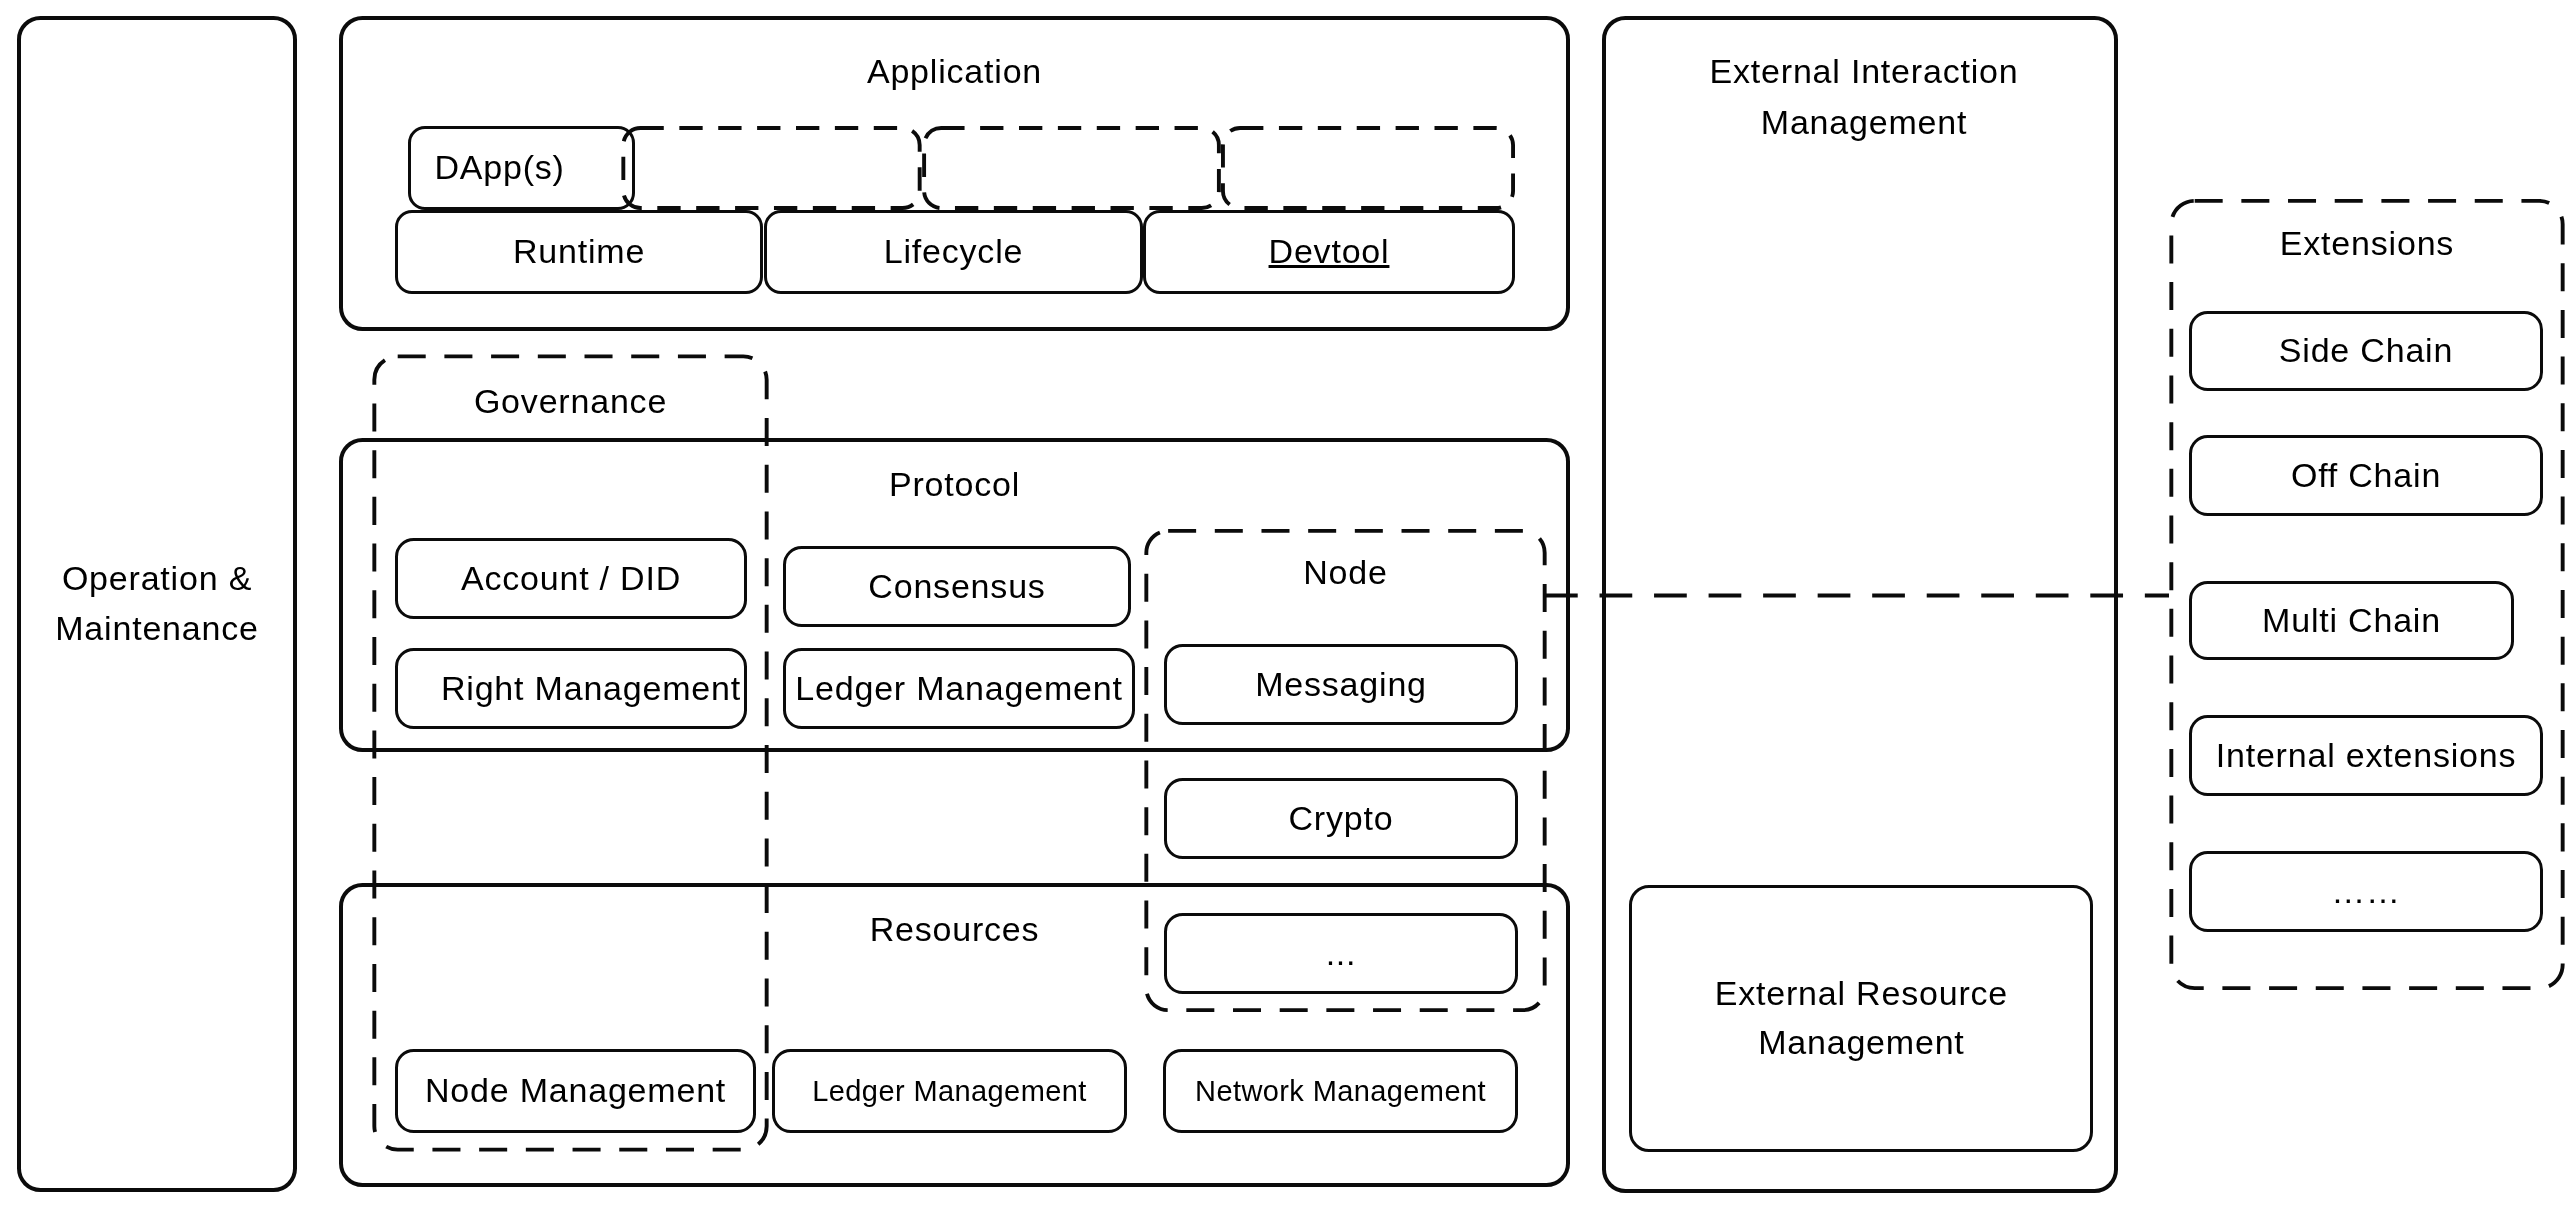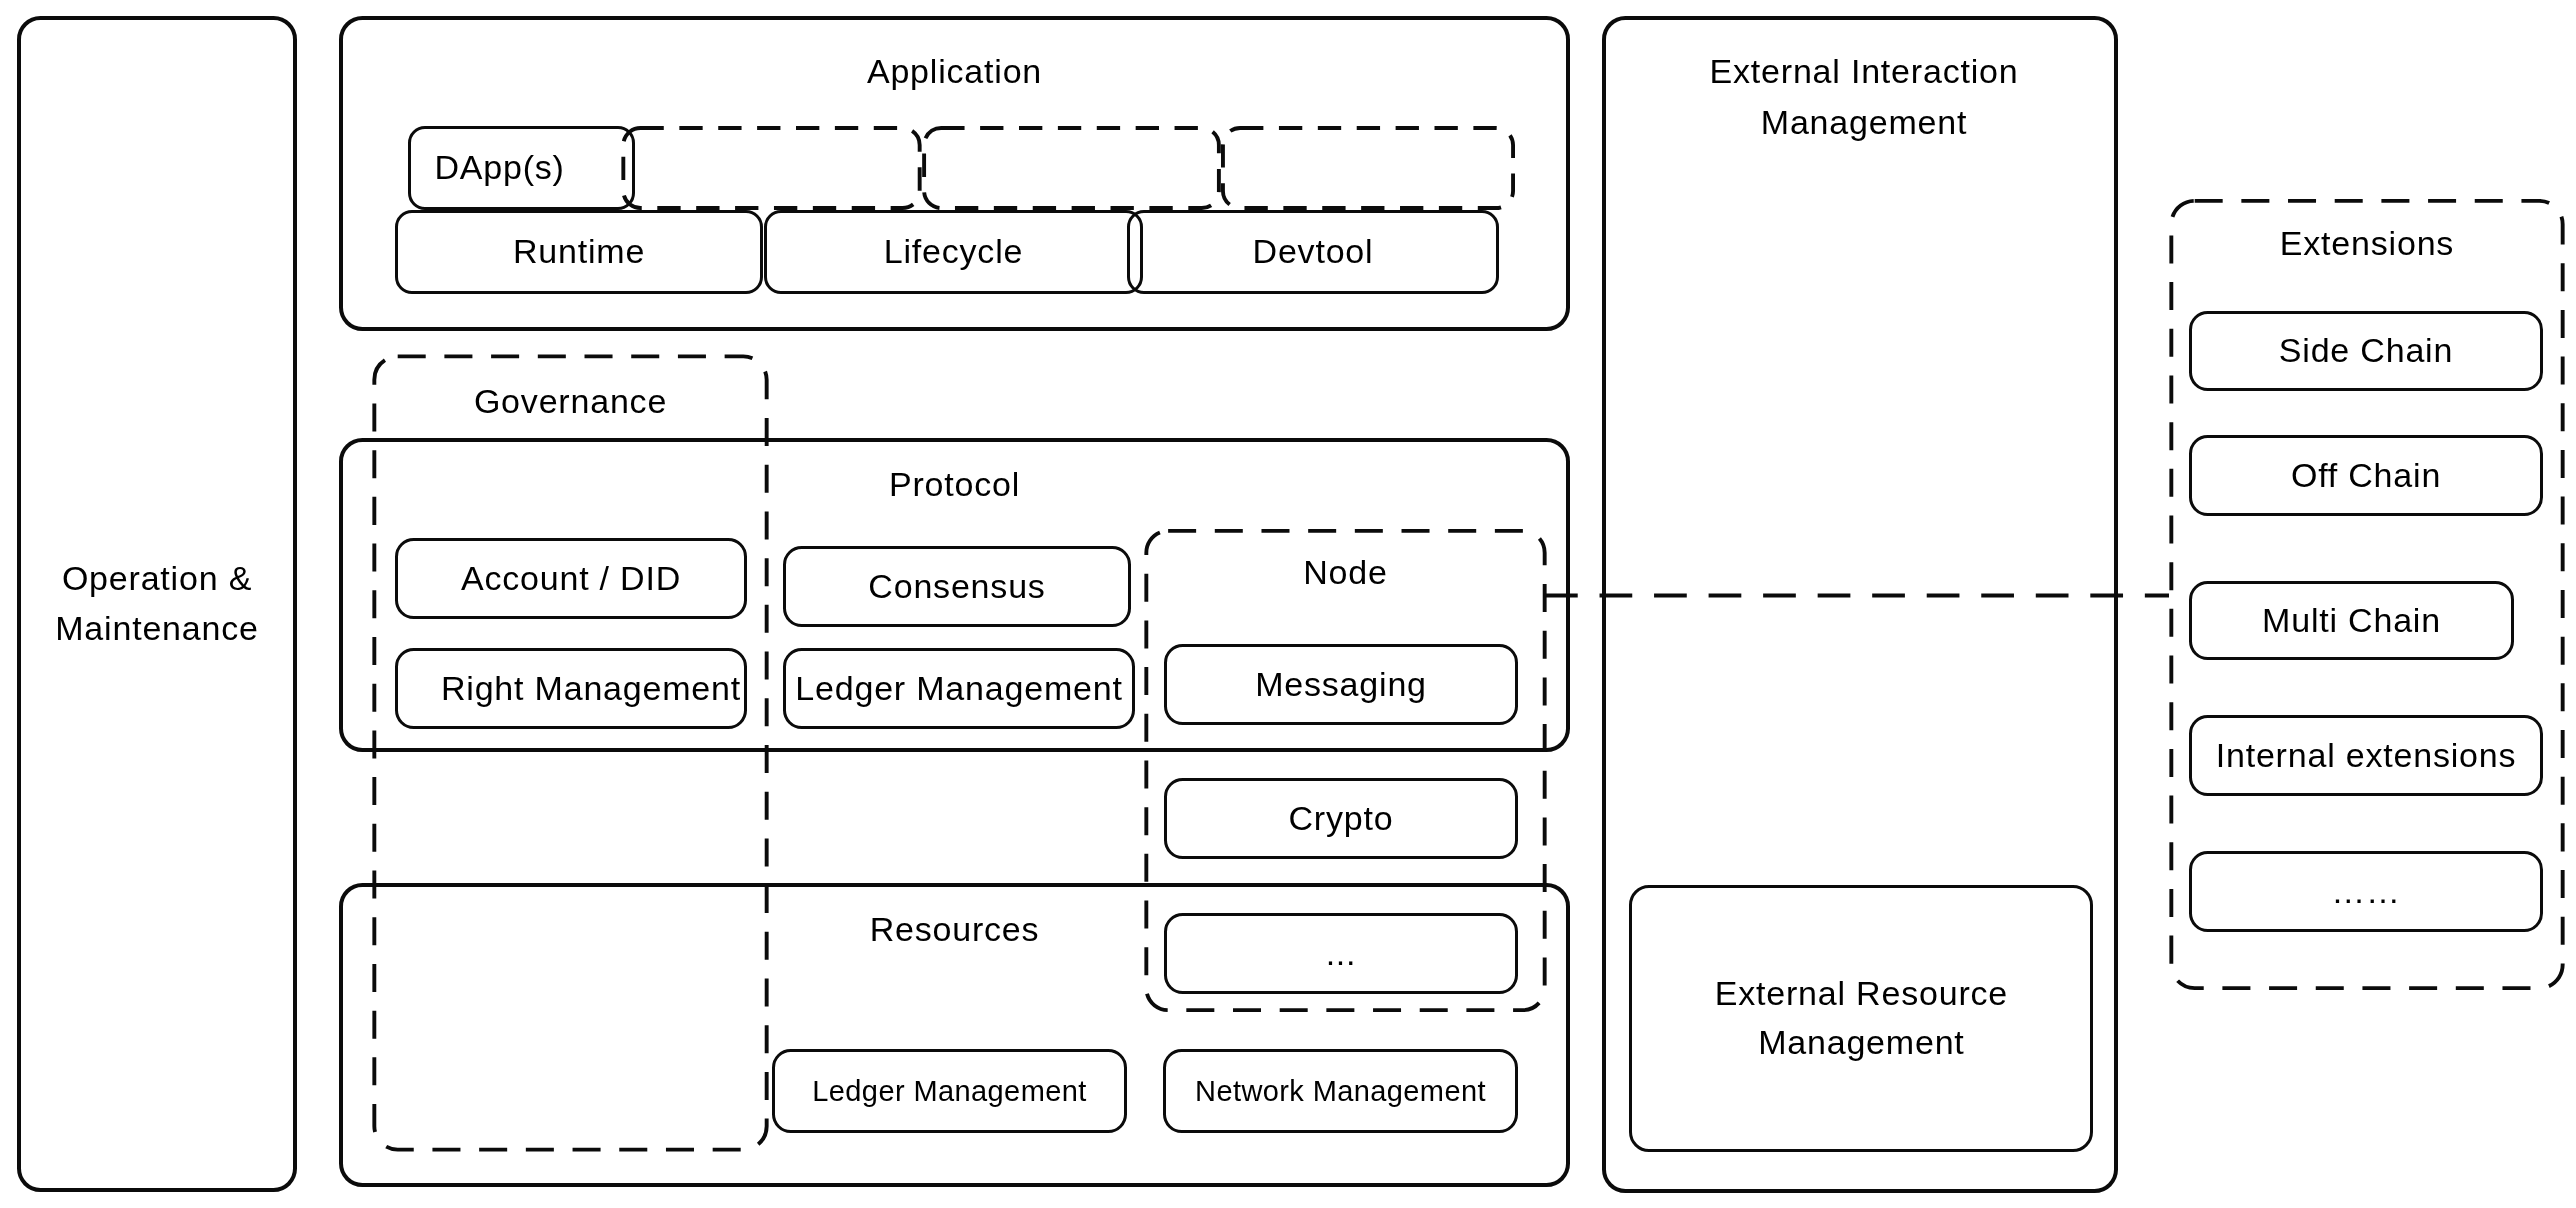--- a/index.html
+++ b/index.html
@@ -62,21 +62,21 @@
       </svg>
     </div>
     <div class="dash-wrap" style="left:878px;top:106px;width:294px;height:84px;">
       <svg class="dash" width="294" height="84" viewBox="0 0 378 108">
         <rect x="2.5" y="2.5" width="373" height="103" rx="22" fill="none" stroke="#0b0b0b" stroke-width="5" stroke-dasharray="30 20"></rect>
       </svg>
     </div>
 
     <div class="abs solid cell" style="left:52px;top:190px;width:368px;height:84px;border-radius:17px;">Runtime</div>
     <div class="abs solid cell" style="left:421px;top:190px;width:379px;height:84px;border-radius:17px;">Lifecycle</div>
-    <div class="abs solid cell" style="left:784px;top:190px;width:372px;height:84px;border-radius:17px;">Devtool</div>
+    <div class="abs solid cell" style="left:800px;top:190px;width:372px;height:84px;border-radius:17px;text-decoration:underline;">Devtool</div>
   </div>
 
   <div class="dash-wrap" style="left:372px;top:354px;width:397px;height:798px;">
     <svg class="dash" width="397" height="798" viewBox="0 0 510 1025">
       <rect x="3" y="3" width="504" height="1019" rx="30" fill="none" stroke="#0b0b0b" stroke-width="5" stroke-dasharray="36 24"></rect>
     </svg>
     <div class="sec-title" style="top:30px;">Governance</div>
   </div>
 
   <div class="abs solid outer" style="left:339px;top:438px;width:1231px;height:314px;">
@@ -95,20 +95,21 @@
     <div class="sec-title" style="top:26.5px;">Node</div>
 
     <div class="abs solid cell" style="left:20px;top:116px;width:354px;height:81px;">Messaging</div>
     <div class="abs solid cell" style="left:20px;top:250px;width:354px;height:81px;">Crypto</div>
     <div class="abs solid cell" style="left:20px;top:385px;width:354px;height:81px;">...</div>
   </div>
 
   <div class="abs solid outer" style="left:339px;top:883px;width:1231px;height:304px;">
     <div class="sec-title" style="top:25px;">Resources</div>
 
+    <div class="abs solid cell" style="left:52px;top:162px;width:361px;height:84px;">Node Management</div>
     <div class="abs solid cell small-text" style="left:429px;top:162px;width:355px;height:84px;">Ledger Management</div>
     <div class="abs solid cell small-text" style="left:820px;top:162px;width:355px;height:84px;">Network Management</div>
   </div>
 
   <svg class="abs" style="left:1545px;top:576px;" width="624" height="39" viewBox="0 0 801 50">
     <line x1="0" y1="25" x2="801" y2="25" stroke="#0b0b0b" stroke-width="5" stroke-dasharray="42 28"></line>
   </svg>
 
   <div class="abs solid outer" style="left:1602px;top:15.6px;width:516px;height:1177px;">
     <div class="sec-title sec-title-2l pre" style="top:26.5px;padding-left:8px;">External Interaction

